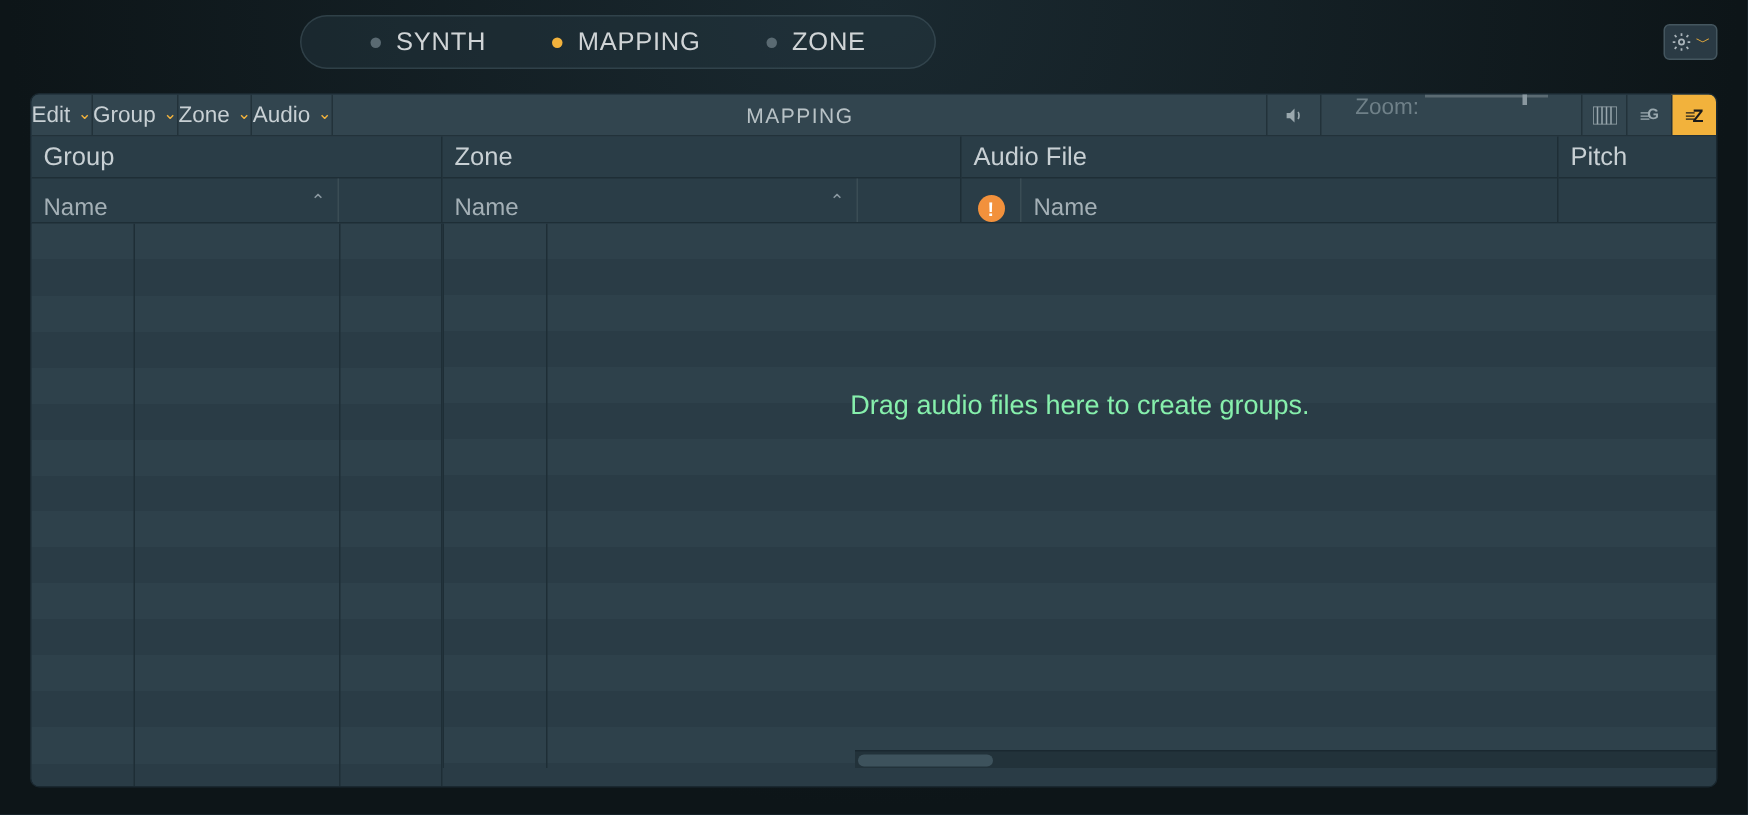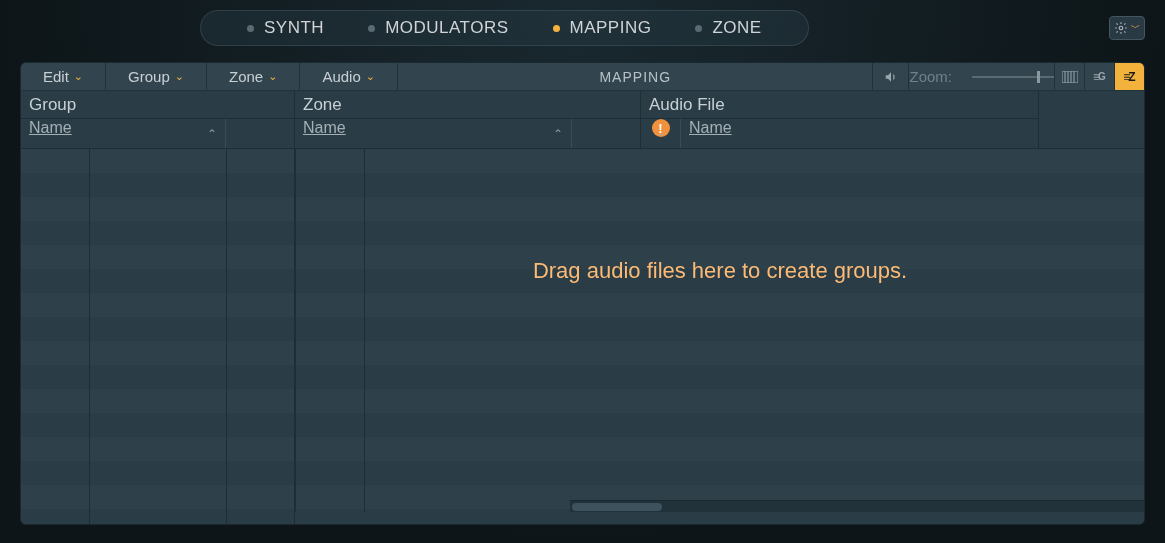--- a/index.html
+++ b/index.html
@@ -93,21 +93,21 @@
     background: #32454f;
     border-bottom: 1px solid #22323a;
     display: flex;
     align-items: stretch;
     font-size: 15px;
   }
   .tb-menu {
     display: flex;
     align-items: center;
     gap: 5px;
-    padding: 0 22px;
+    padding: 0 0;
     border-right: 1px solid #22323a;
     cursor: pointer;
     color: #c8d0d4;
   }
   .tb-chev { color: #f2b23c; font-size: 11px; line-height: 1; }
   .tb-title {
     flex: 1;
     text-align: center;
     display: flex;
     align-items: center;
@@ -124,23 +124,23 @@
     width: 36px;
     border-left: 1px solid #22323a;
     display: flex;
     align-items: center;
     justify-content: center;
     cursor: pointer;
     color: #9aa8ae;
   }
   .tb-zoom {
     display: flex;
-    align-items: center;
-    gap: 20px;
-    padding: 0 0;
+    align-items: flex-start;
+    gap: 4px;
+    padding: 0 22px;
     border-left: 1px solid #22323a;
     color: #6f8088;
     font-size: 15px;
   }
   .zoom-track {
     width: 82px;
     height: 2px;
     background: #5a6a72;
     position: relative;
   }
@@ -194,27 +194,26 @@
     color: #c8d0d4;
     border-bottom: 1px solid #1e2e36;
   }
   .hdr-sub {
     flex: 1;
     display: flex;
   }
   .hdr-cell {
     flex: 1;
     display: flex;
-    align-items: flex-start;
+    align-items: flex-end;
     padding: 0 8px;
     font-size: 16px;
     color: #a4b0b6;
     border-right: 1px solid #3a4d55;
     position: relative;
-    text-decoration: underline;
   }
   .hdr-cell:last-child { border-right: none; }
   .sort-arw {
     position: absolute;
     right: 8px;
     top: 50%;
     transform: translateY(-50%);
     color: #8a98a0;
     font-size: 12px;
   }
@@ -278,22 +277,22 @@
     position: absolute;
     inset: 0;
     background: repeating-linear-gradient(
       to bottom,
       #2e414b 0 24px,
       #2a3c46 24px 48px
     );
   }
   .placeholder-text {
     position: relative;
-    color: #fdba74;
-    font-size: 22px;
+    color: #86efac;
+    font-size: 18px;
     margin-top: -120px;
   }
 
   
   .hscroll {
     position: absolute;
     left: 274px;
     right: 0;
     bottom: 0;
     height: 12px;
@@ -313,24 +312,20 @@
 </head>
 <body>
 
 <div class="root">
 
   <div class="nav-row">
     <div class="nav-tabs">
       <div class="nav-tab">
         <span class="nav-dot"></span>
         <span>SYNTH</span>
-      </div>
-      <div class="nav-tab">
-        <span class="nav-dot"></span>
-        <span>MODULATORS</span>
       </div>
       <div class="nav-tab">
         <span class="nav-dot active"></span>
         <span>MAPPING</span>
       </div>
       <div class="nav-tab">
         <span class="nav-dot"></span>
         <span>ZONE</span>
       </div>
     </div>
@@ -422,20 +417,21 @@
         <div class="hdr-sub">
           <div class="hdr-cell hdr-sub-icon">
             <span class="warn-icon">!</span>
           </div>
           <div class="hdr-cell">
             <span>Name</span>
           </div>
         </div>
       </div>
       <div class="hdr-col col-pitch" style="border-right:none;">
+        <div class="hdr-main">Pitch</div>
       </div>
     </div>
 
     <div class="body">
       <div class="rows-bg"></div>
       <div class="vline" style="left:68px"></div>
       <div class="vline" style="left:205px"></div>
       <div class="vline" style="left:273px"></div>
 
       <div class="placeholder-area">

